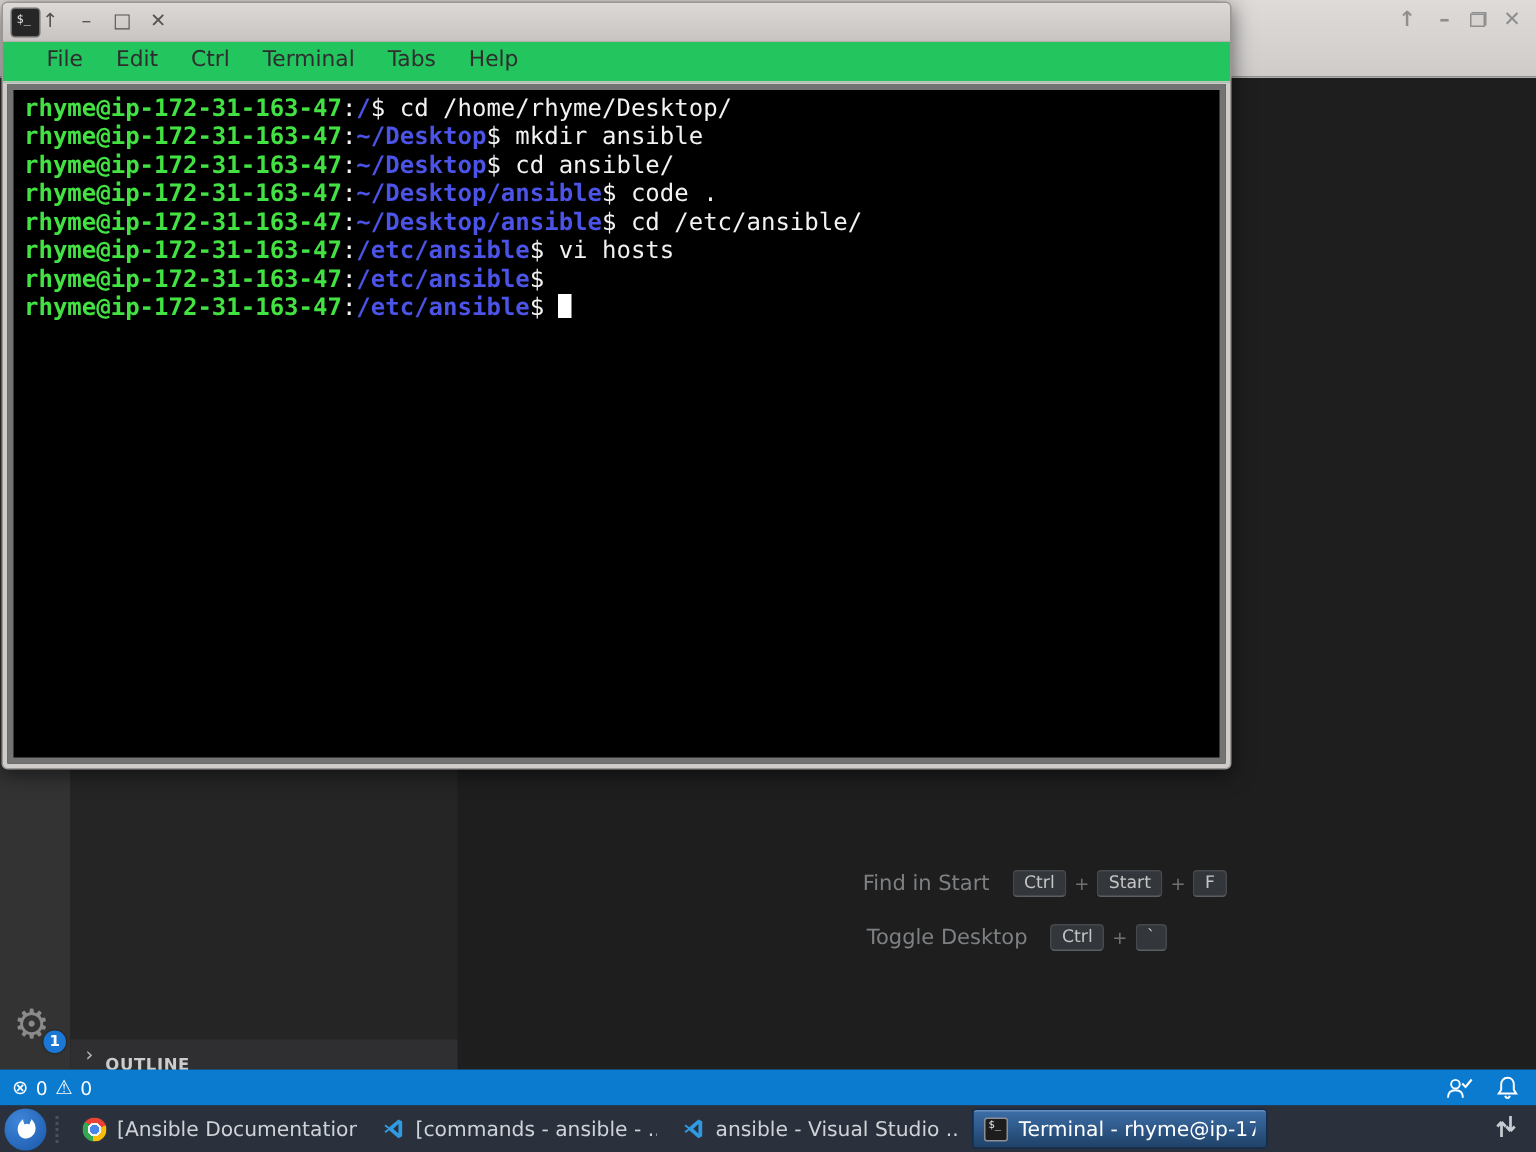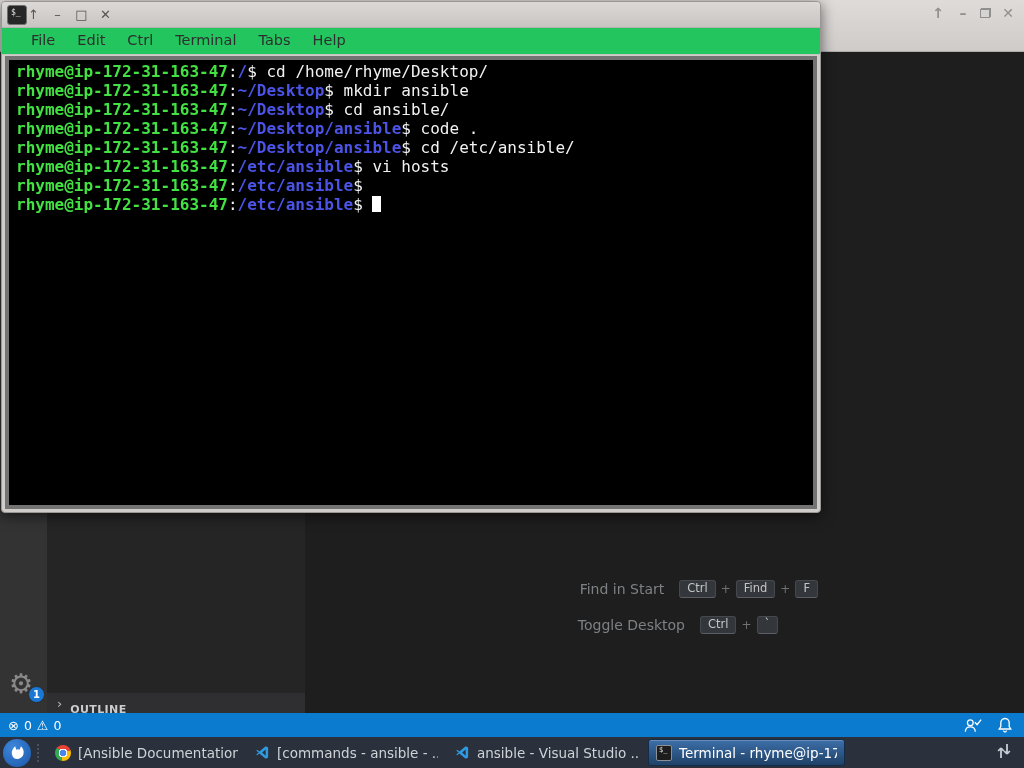--- a/index.html
+++ b/index.html
@@ -152,21 +152,21 @@
         <span class="outline-chevron">›</span>
         <span class="outline-label">OUTLINE</span>
       </div>
     </div>
     <div class="shortcuts">
         <div class="shortcut-row">
           <span class="shortcut-label">Find in Start</span>
           <span class="keys">
             <span class="keycap">Ctrl</span>
             <span class="key-plus">+</span>
-            <span class="keycap">Find</span>
+            <span class="keycap">Start</span>
             <span class="key-plus">+</span>
             <span class="keycap">F</span>
           </span>
         </div>
         <div class="shortcut-row">
           <span class="shortcut-label">Toggle Desktop</span>
           <span class="keys">
             <span class="keycap">Ctrl</span>
             <span class="key-plus">+</span>
             <span class="keycap">`</span>

